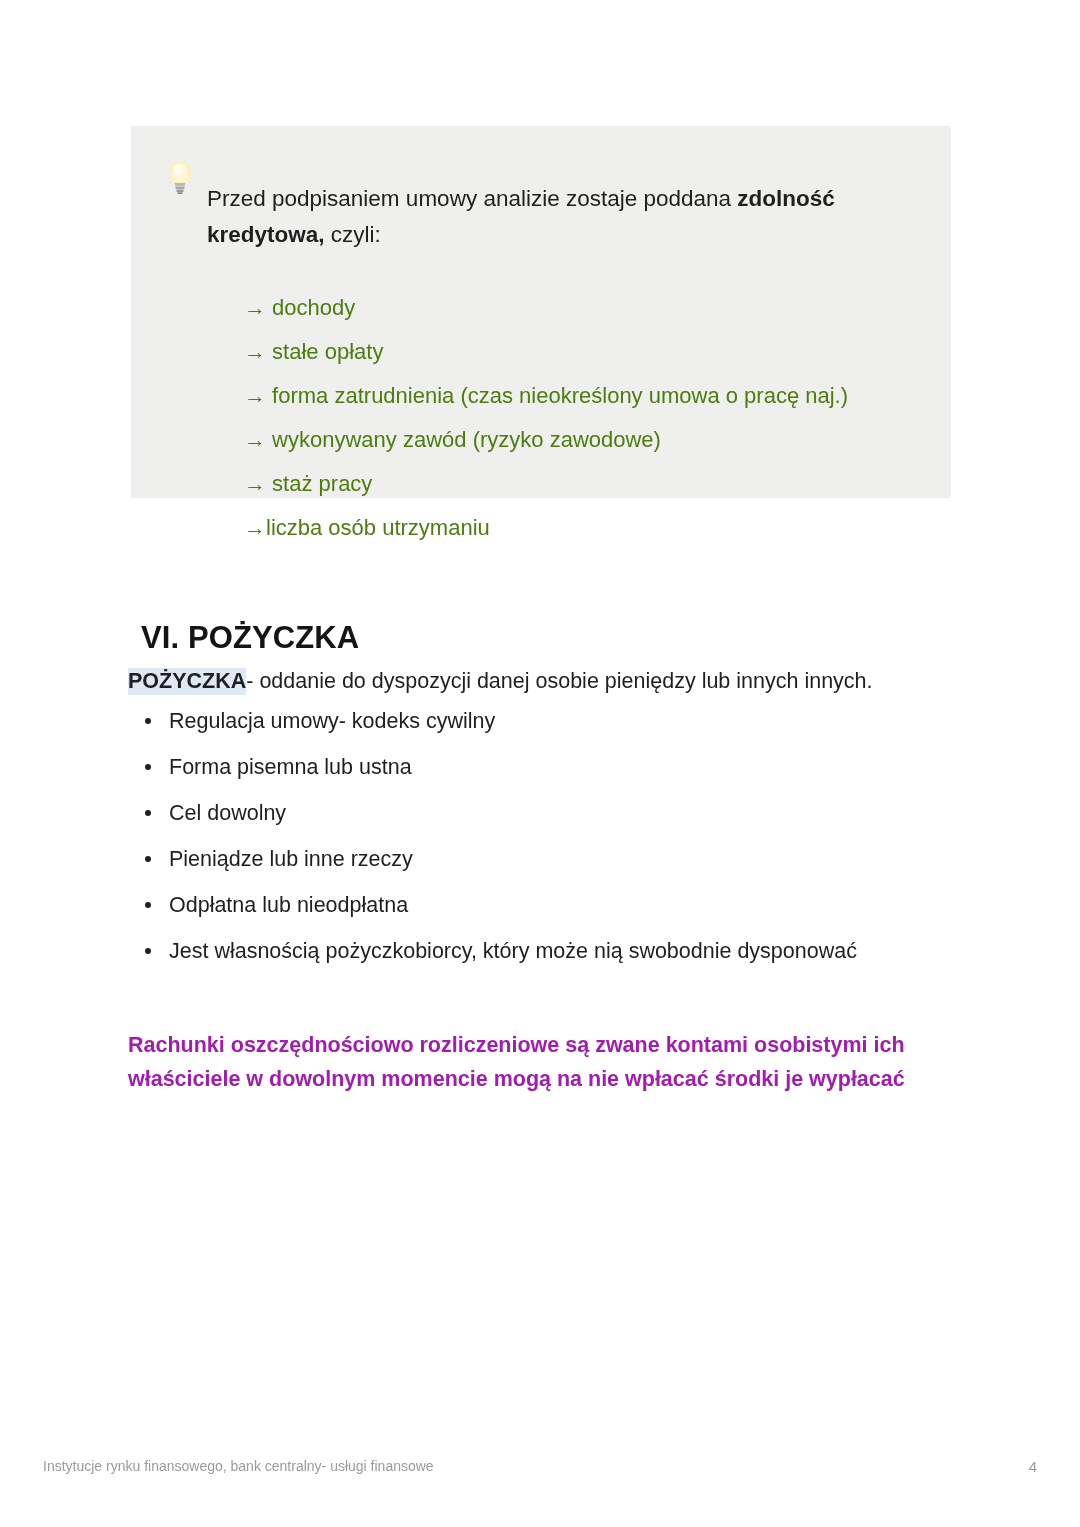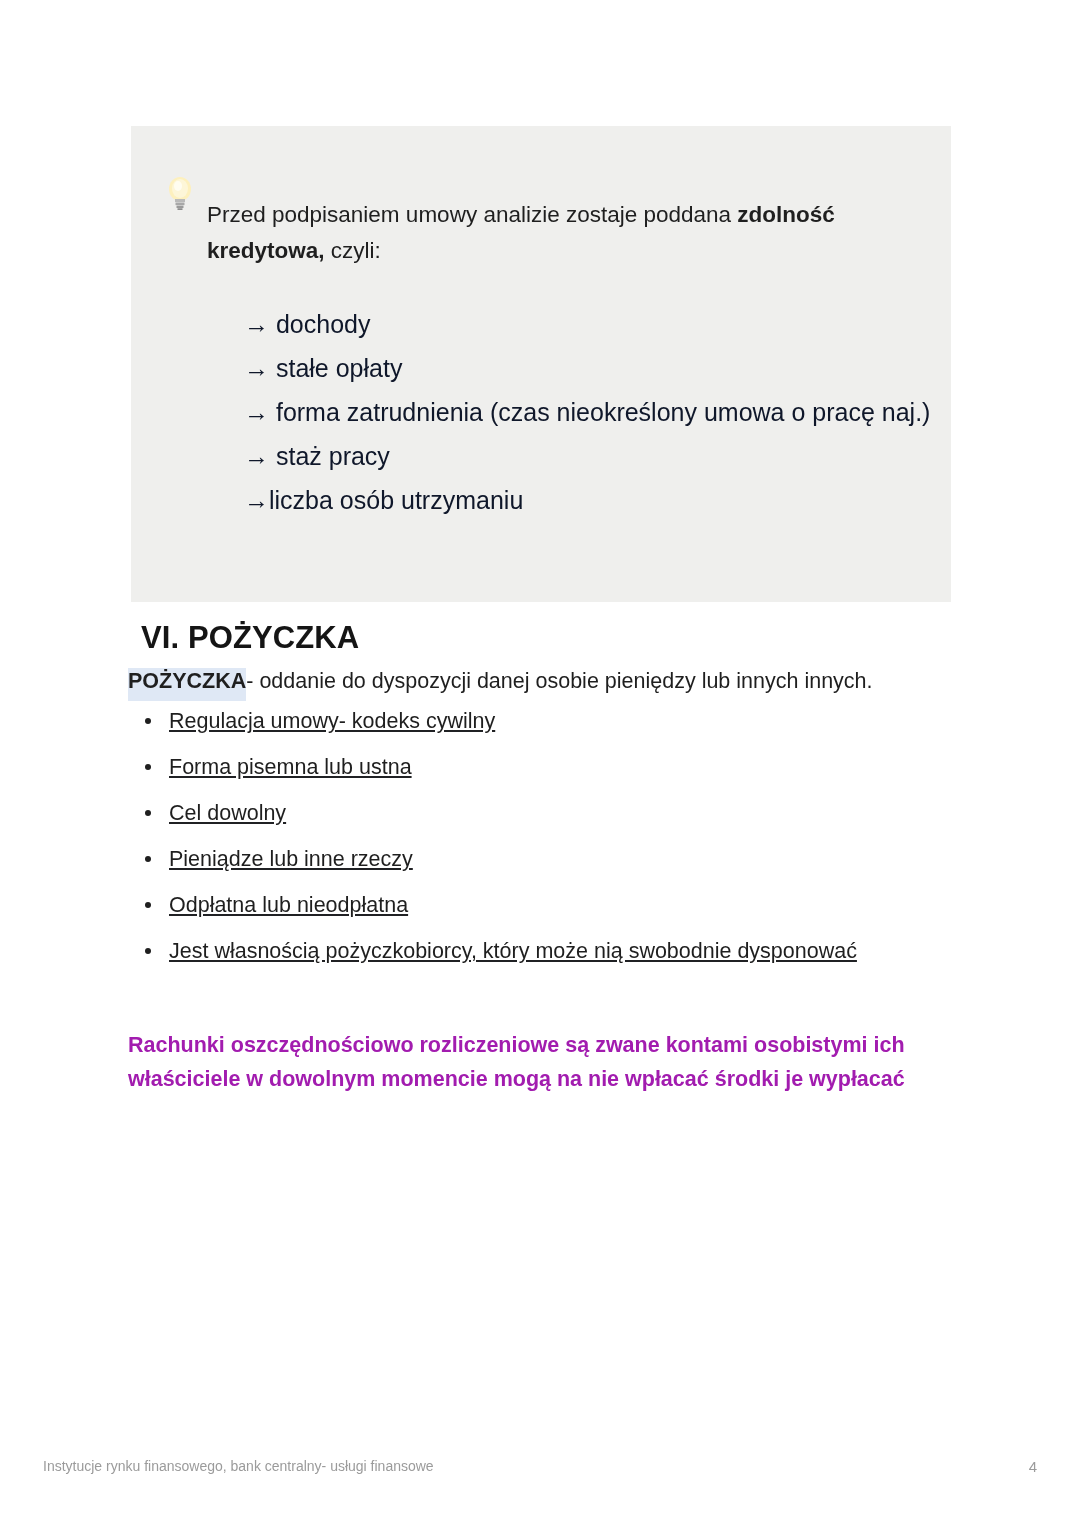--- a/index.html
+++ b/index.html
@@ -20,24 +20,24 @@
     color: #202124;
     -webkit-font-smoothing: antialiased;
   }
 
   
   .callout {
     position: absolute;
     left: 131px;
     top: 126px;
     width: 820px;
-    height: 476px;
+    height: 372px;
     box-sizing: border-box;
     background: #efefed;
-    padding: 46px 34px 28px 34px;
+    padding: 30px 34px 28px 34px;
   }
 
   .callout-head {
     display: flex;
     align-items: flex-start;
     gap: 0px;
   }
 
   .bulb-icon {
     flex: 0 0 auto;
@@ -56,23 +56,23 @@
     padding-top: 2px;
   }
   .callout-intro b { font-weight: 700; }
 
   .arrow-list {
     margin: 18px 0 0 0;
     padding: 0;
     list-style: none;
   }
   .arrow-list li {
-    font-size: 25px;
+    font-size: 22px;
     line-height: 30px;
-    color: #0f172a;
+    color: #4d7c0f;
     margin: 0 0 14px 0;
     padding-left: 79px;
     white-space: pre;
   }
   .arrow-list li:last-child { margin-bottom: 0; }
 
   
   .section-title {
     position: absolute;
     left: 128px;
@@ -91,33 +91,32 @@
     top: 665px;
     width: 830px;
     font-size: 21.5px;
     line-height: 32px;
     color: #1f1f1f;
     margin: 0;
   }
   .definition .term {
     font-weight: 700;
     background: #dfe8f5;
-    padding: 1px 0 8px 0;
+    padding: 1px 0 2px 0;
   }
 
   
   .bullets {
     position: absolute;
     left: 128px;
     top: 706px;
     width: 830px;
     margin: 0;
     padding: 0;
     list-style: none;
-    text-decoration: underline;
   }
   .bullets li {
     position: relative;
     font-size: 21.5px;
     line-height: 30px;
     color: #1f1f1f;
     padding-left: 41px;
     margin-bottom: 16px;
   }
   .bullets li::before {
@@ -179,20 +178,21 @@
           <path d="M10.5 32.2 h5 v1.6 a2 2 0 0 1 -5 0 z" fill="#8d8d8d"></path>
         </svg>
       </span>
       <p class="callout-intro"><span>Przed podpisaniem umowy analizie zostaje poddana </span><b>zdolność kredytowa,</b><span> czyli:</span></p>
     </div>
 
     <ul class="arrow-list">
       <li>→ dochody</li>
       <li>→ stałe opłaty</li>
       <li>→ forma zatrudnienia (czas nieokreślony umowa o pracę naj.)</li>
+      <li>→ wykonywany zawód (ryzyko zawodowe)</li>
       <li>→ staż pracy</li>
       <li>→liczba osób utrzymaniu</li>
     </ul>
 
   </section>
 
   <h1 class="section-title">VI. POŻYCZKA</h1>
 
   <p class="definition"><span class="term">POŻYCZKA</span><span>- oddanie do dyspozycji danej osobie pieniędzy lub innych innych.</span></p>
 

